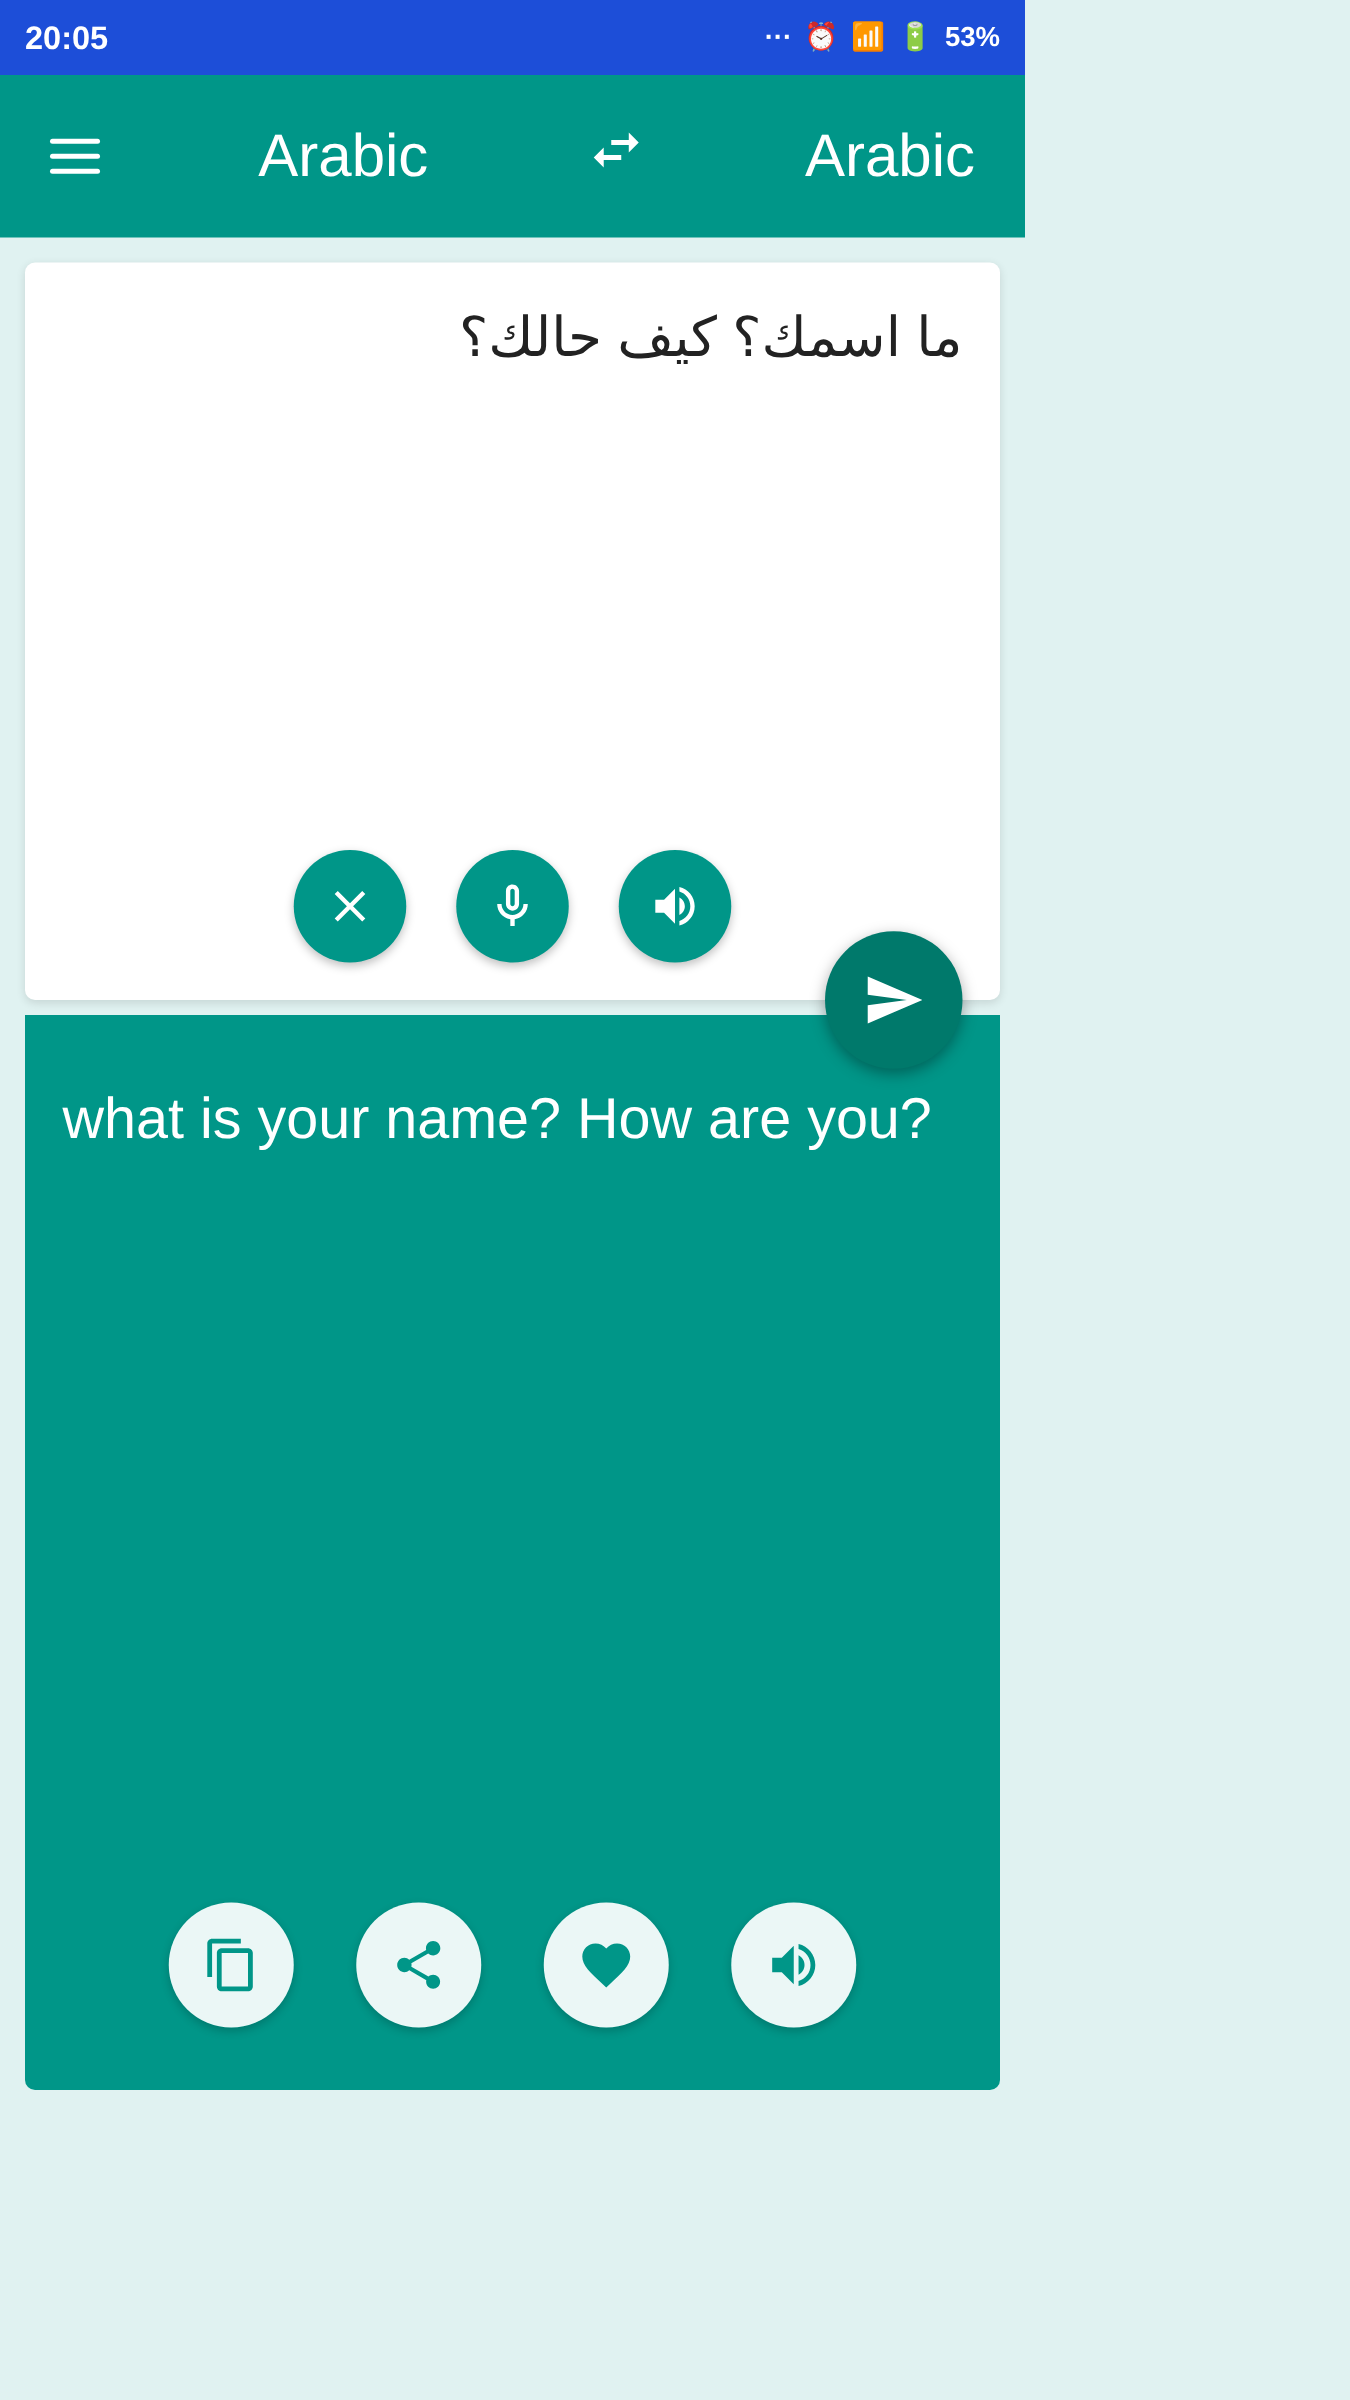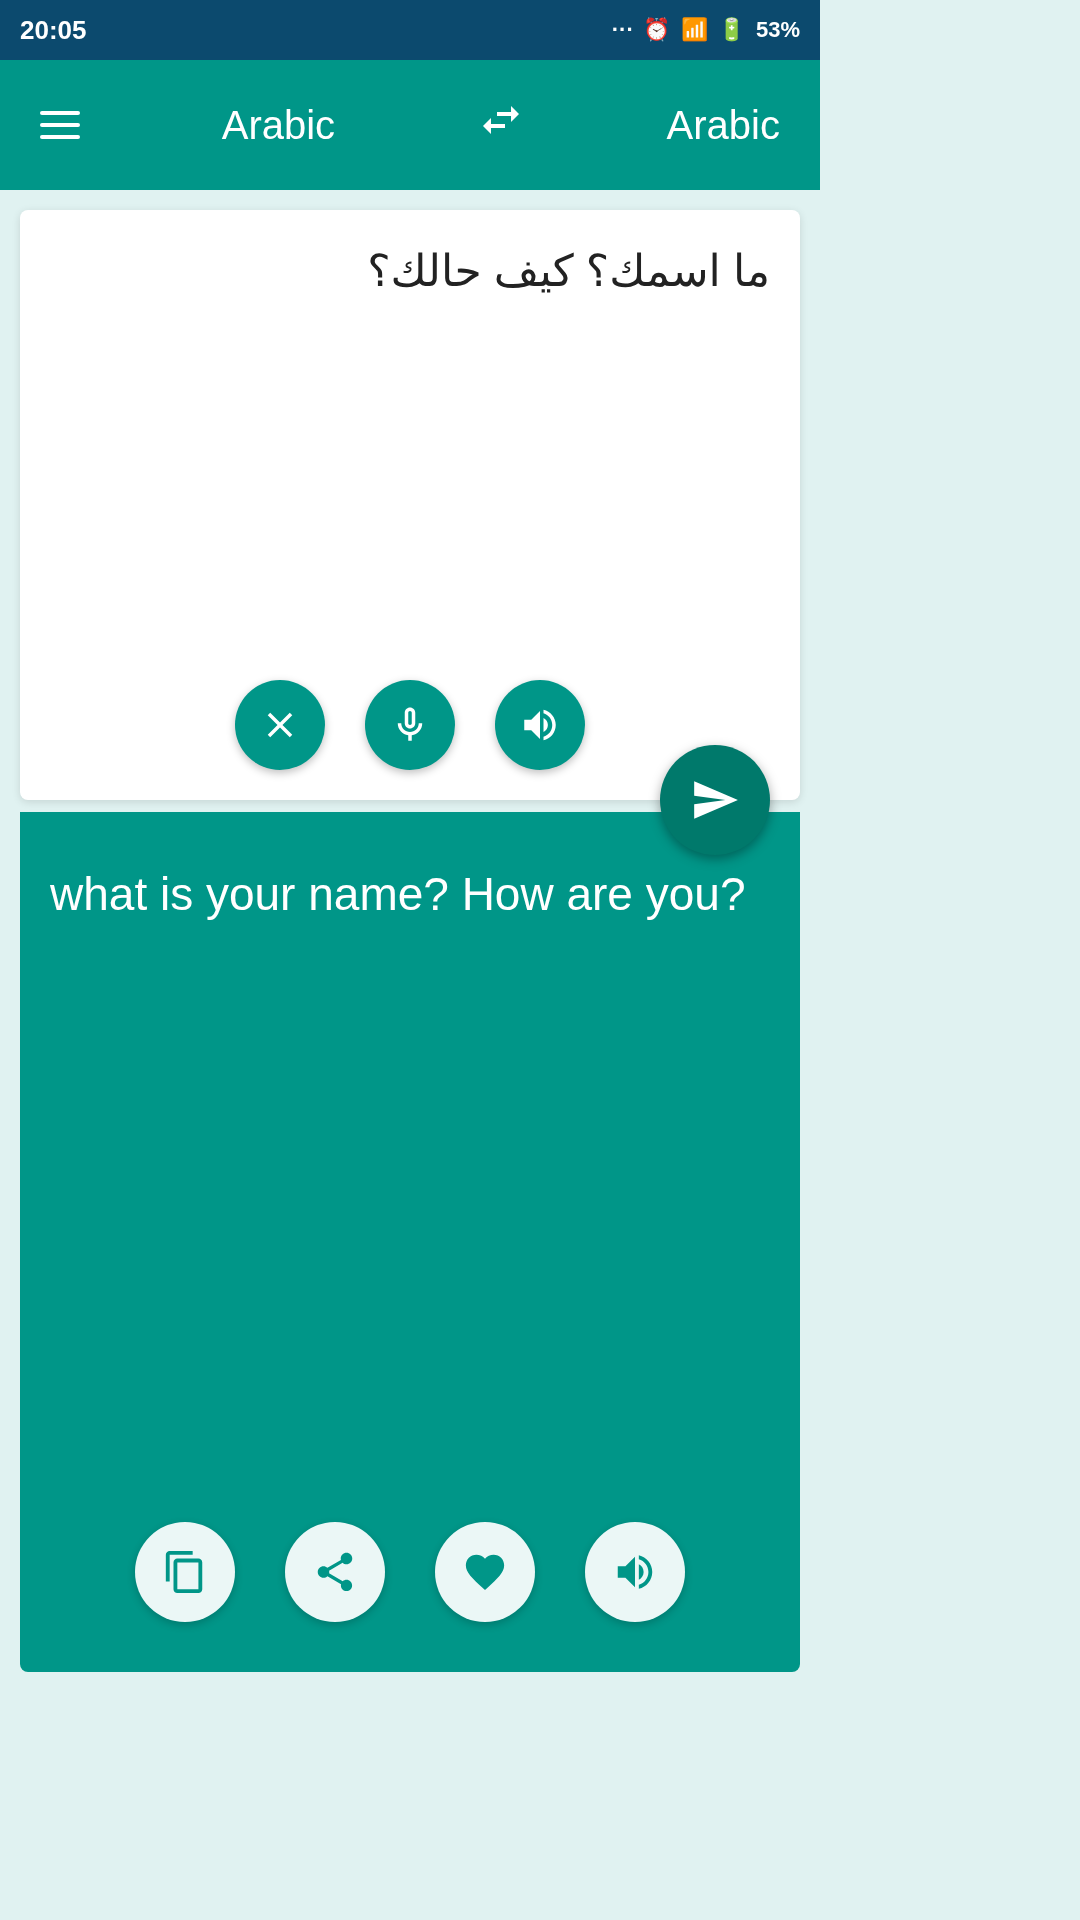--- a/index.html
+++ b/index.html
@@ -11,21 +11,21 @@
       font-family: 'Segoe UI', Arial, sans-serif;
       background: #e0f2f1;
       overflow: hidden;
       position: relative;
     }
 
     
     .status-bar {
       width: 100%;
       height: 60px;
-      background: #0c4a6e;
+      background: #1d4ed8;
       display: flex;
       align-items: center;
       justify-content: space-between;
       padding: 0 20px;
       color: #fff;
       font-size: 26px;
       font-weight: bold;
     }
     .status-left { font-size: 26px; font-weight: bold; }
     .status-right {
@@ -40,21 +40,21 @@
       width: 100%;
       height: 130px;
       background: #009688;
       display: flex;
       align-items: center;
       justify-content: space-between;
       padding: 0 40px;
     }
     .toolbar-left, .toolbar-right {
       color: #fff;
-      font-size: 40px;
+      font-size: 48px;
       font-weight: 400;
       cursor: pointer;
     }
     .toolbar-center {
       color: #fff;
       font-size: 44px;
     }
     .toolbar-menu-icon {
       display: flex;
       flex-direction: column;

